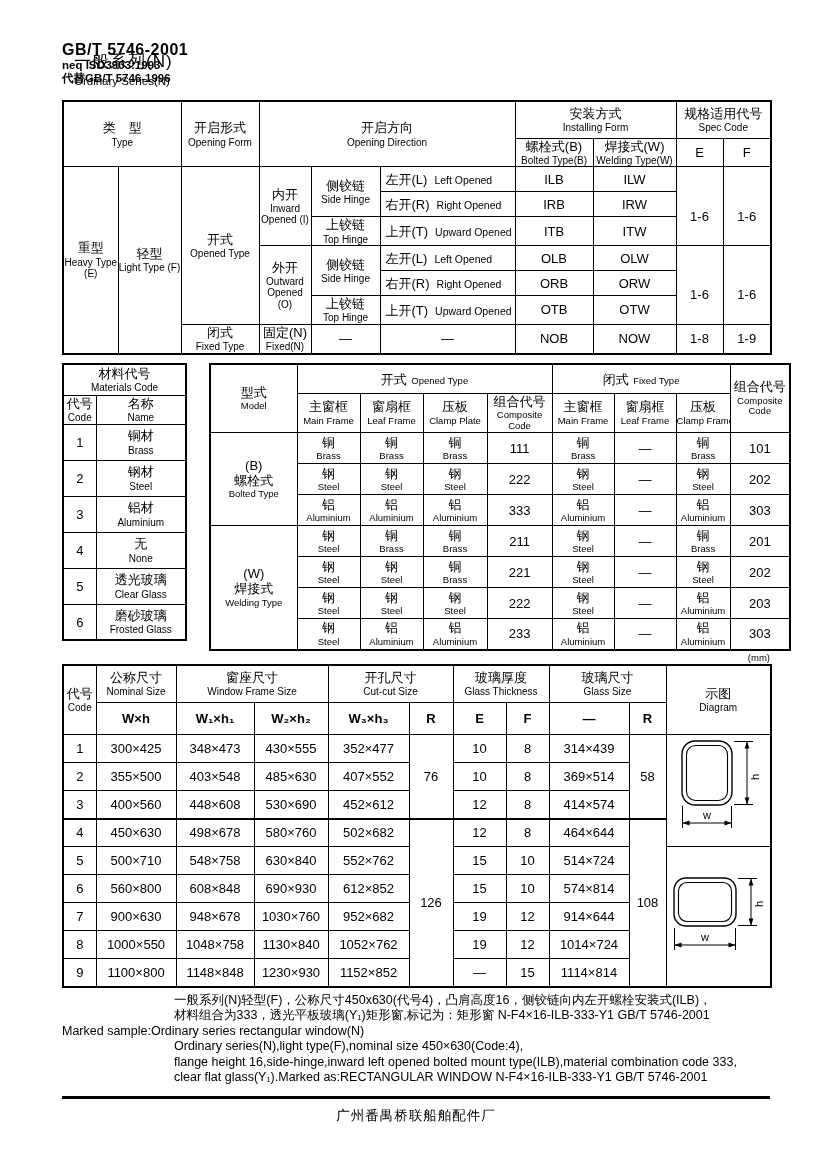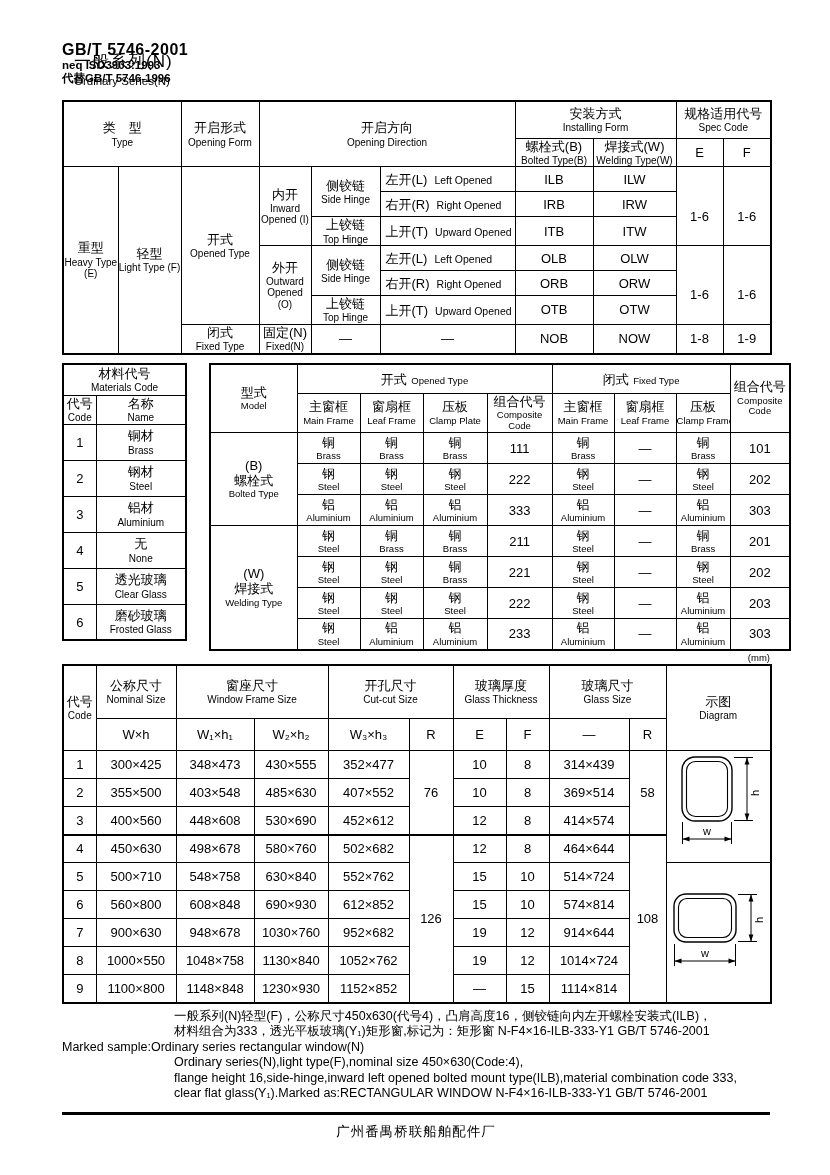--- a/index.html
+++ b/index.html
@@ -50,25 +50,25 @@
   .tmat tr.h2 td { height:28px; }
   .tmat tr.br td { height:36px; }
   .tmod { width:580px; height:278px; }
   .tmod tr.h1 td, .tmod tr.h2 td { height:30px; }
   .tmod tr.br td { height:31px; }
   .tmod .en { font-size:9.5px; }
 
   .mmline { width:708px; text-align:right; font-size:9.5px; height:12px; margin-top:1px; }
 
   .t3 { width:708px; }
-  .t3 tr.h1 td { height:54px; }
+  .t3 tr.h1 td { height:38px; }
   .t3 tr.h2 td { height:32px; }
   .t3 tr.br td { height:28px; font-size:13px; }
   .t3 td.gsep { border-bottom:2.5px solid #000; }
-  .t3 .sub { font-size:13px; }
+  .t3 .sub { font-size:13px;font-weight:bold; }
   .diag { background:#fff; }
   .diag svg { display:block; margin:0 auto; }
 
   
   .notes { margin-top:5px; width:768px; }
   .notes div { font-size:12.5px; line-height:15.5px; white-space:nowrap; }
   .notes .ind { padding-left:112px; }
   .footer { margin-top:10px; border-top:3.5px solid #000; padding-top:8px;
             text-align:center; width:708px; }
   .factory-cn { font-size:13.5px; letter-spacing:1px; }

